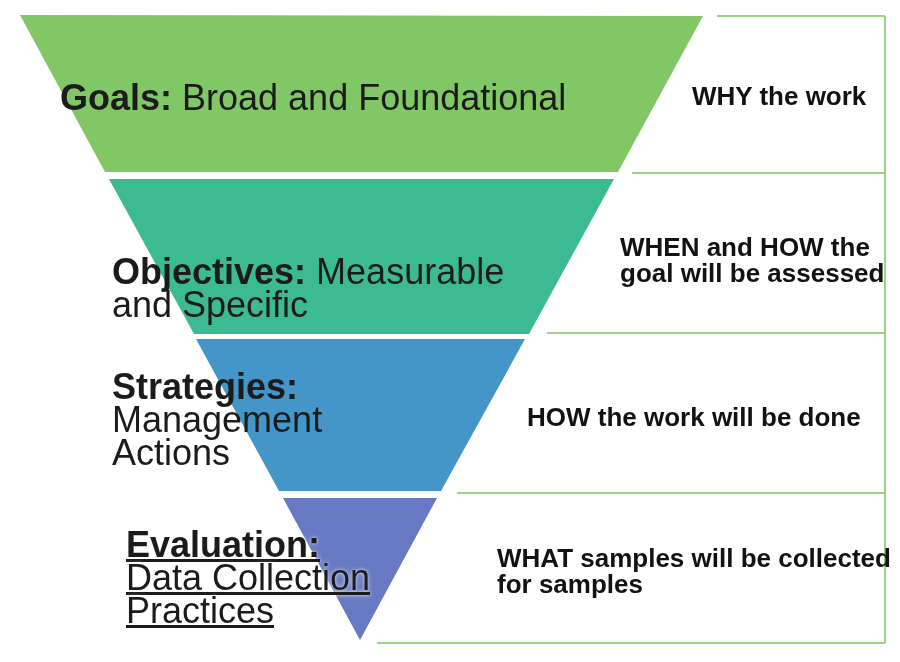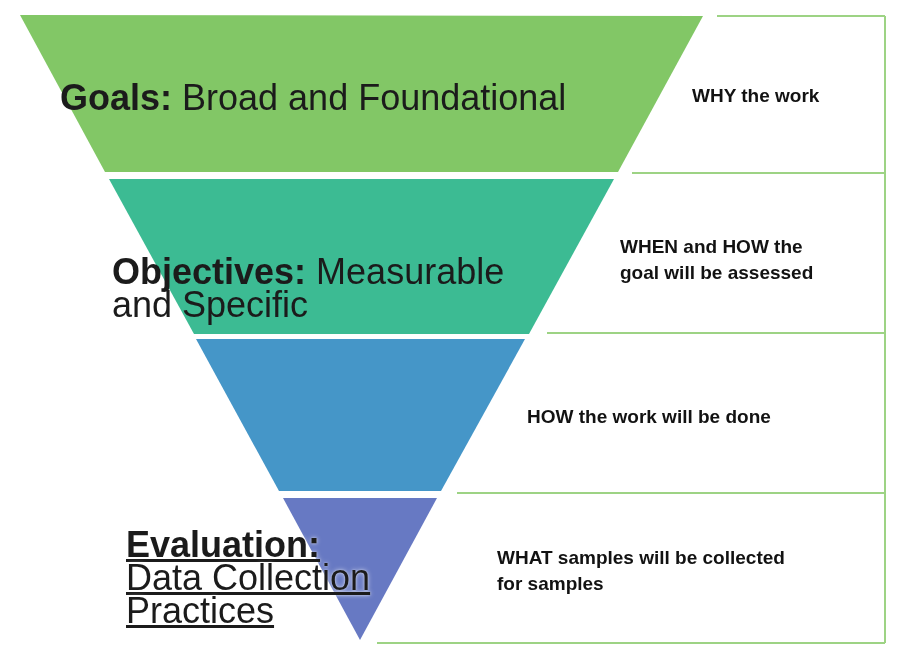--- a/index.html
+++ b/index.html
@@ -18,21 +18,21 @@
     font-size:36px;
     line-height:33px;
     white-space:nowrap;
   }
   .funnel-label .b{font-weight:bold;}
   .funnel-label.glow{text-shadow:0 0 5px rgba(255,255,255,.65), 0 0 2px rgba(255,255,255,.5);}
   .annotation{
     position:absolute;
     font-weight:bold;
     color:#121212;
-    font-size:19px;
+    font-size:26px;
     line-height:26px;
     white-space:nowrap;
   }
   
   .lbl-goals{left:60px;top:81px;width:600px;}
   .lbl-objectives{left:112px;top:226px;width:500px;margin-top:29px;}
   .lbl-strategies{left:112px;top:370px;width:500px;}
   .lbl-evaluation{left:126px;top:528px;width:500px;text-decoration:underline;}
   .ann-why{left:692px;top:83px;}
   .ann-when{left:620px;top:234px;}
@@ -61,20 +61,25 @@
 
   <div class="funnel-label lbl-goals">
     <span class="b">Goals:</span><span> Broad and Foundational</span>
   </div>
 
   <div class="funnel-label lbl-objectives">
     <div><span class="b">Objectives:</span><span> Measurable</span></div>
     <div>and Specific</div>
   </div>
 
+  <div class="funnel-label lbl-strategies">
+    <div class="b">Strategies:</div>
+    <div>Management</div>
+    <div>Actions</div>
+  </div>
 
   <div class="funnel-label lbl-evaluation glow">
     <div class="b">Evaluation:</div>
     <div>Data Collection</div>
     <div>Practices</div>
   </div>
 
   <div class="annotation ann-why">
     <div>WHY the work</div>
   </div>

